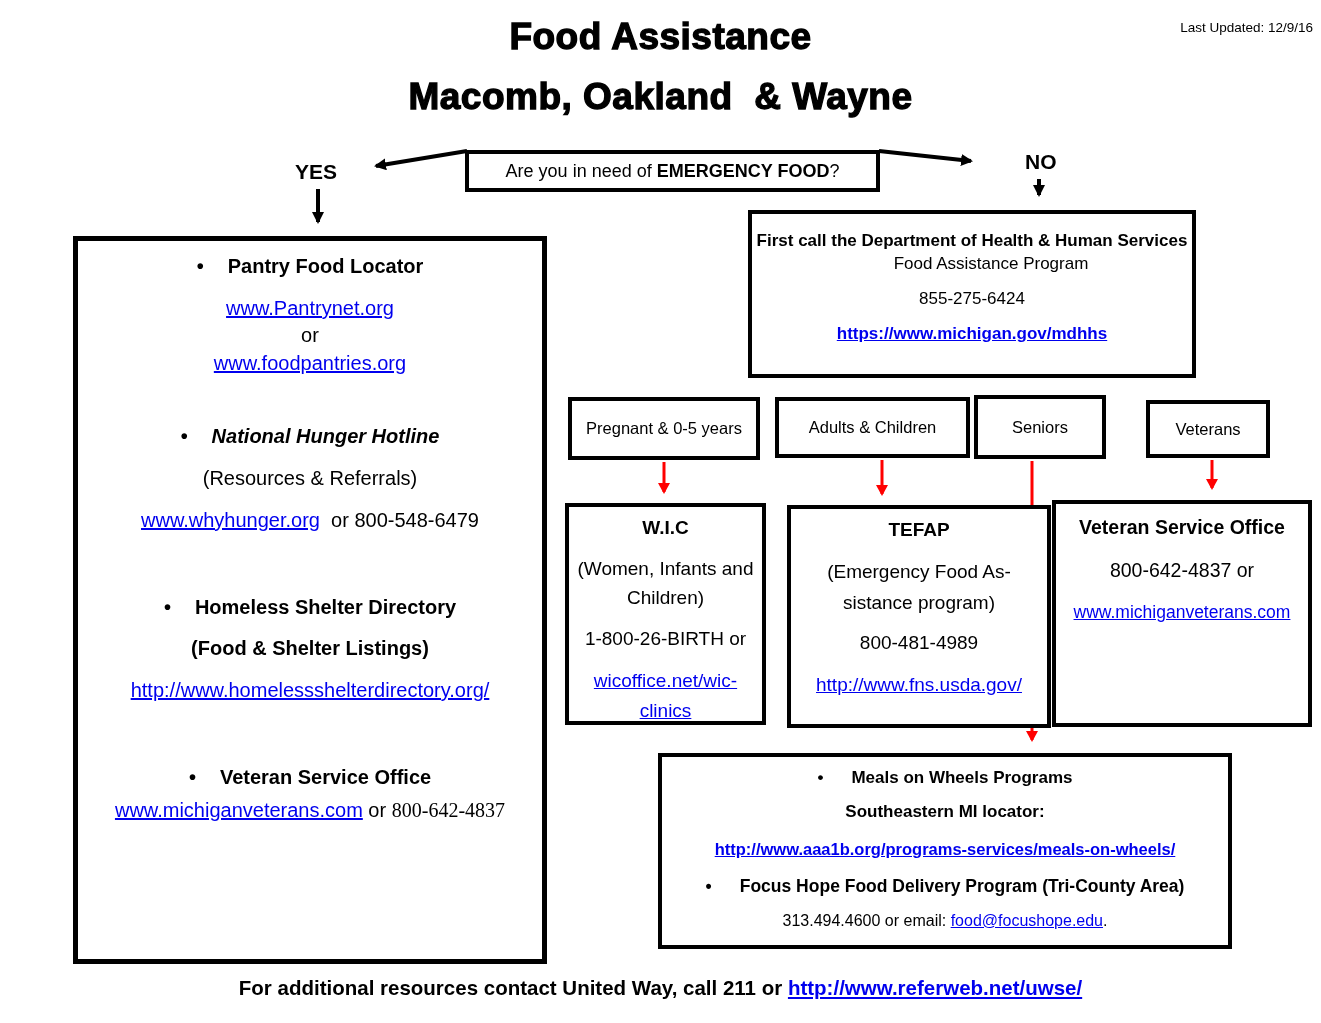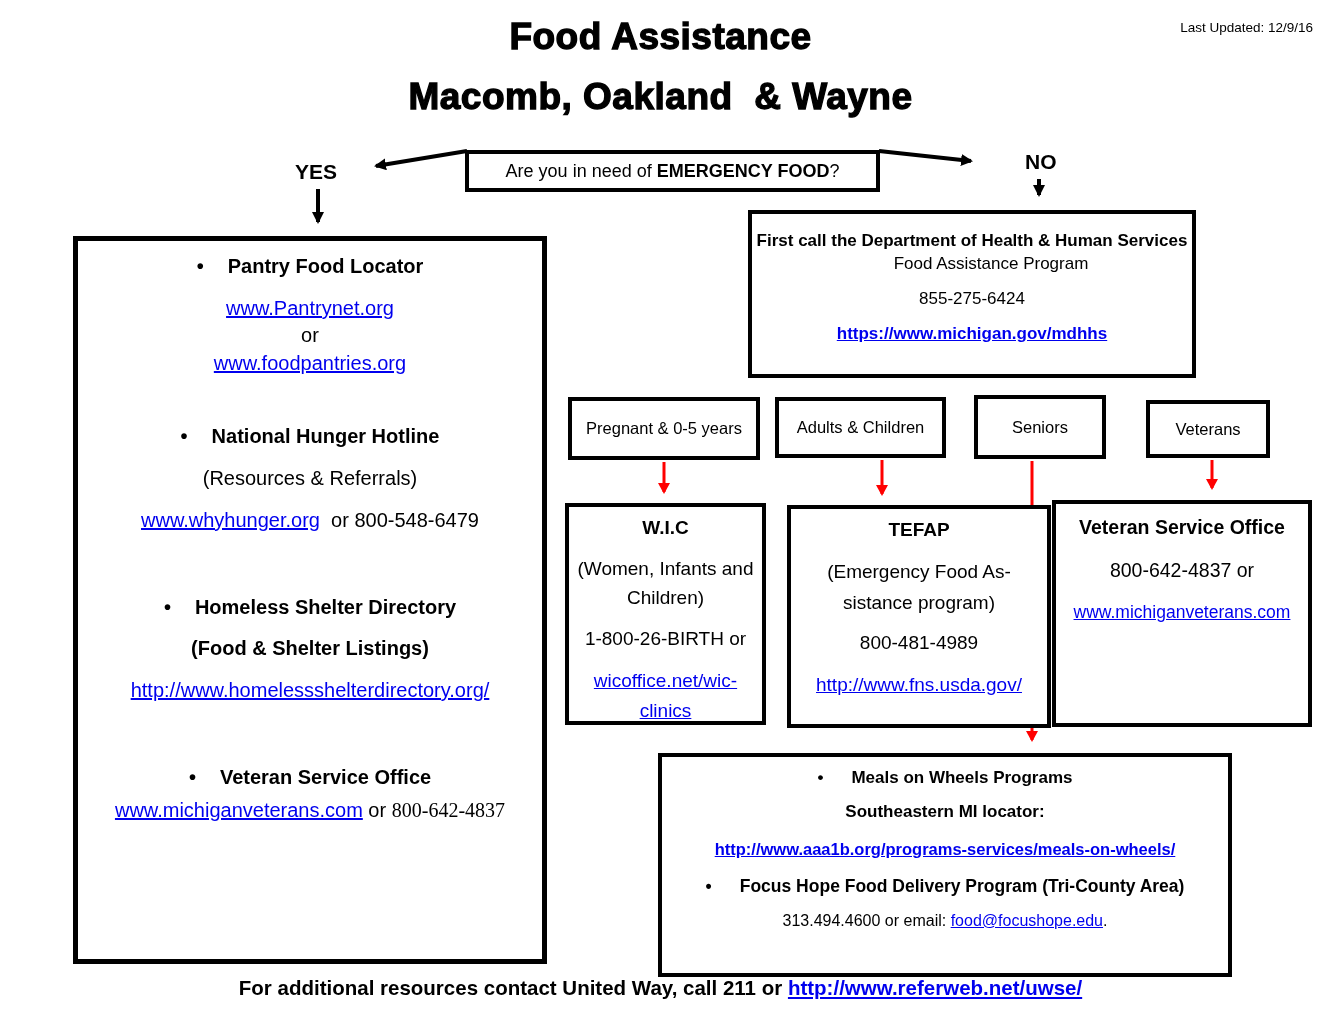--- a/index.html
+++ b/index.html
@@ -27,32 +27,32 @@
   
   #dhhs-box{left:748px;top:210px;width:448px;height:168px;font-size:17px;}
   #dhhs-box .line{line-height:23px;}
   
   #question-box{left:465px;top:150px;width:415px;height:42px;font-size:18px;
     display:flex;align-items:center;justify-content:center;}
   .yn-label{position:absolute;font-size:21px;font-weight:bold;}
   
   .cat{display:flex;align-items:center;justify-content:center;font-size:16.5px;}
   #cat-0{left:568px;top:397px;width:192px;height:63px;}
-  #cat-1{left:775px;top:397px;width:171px;height:61px;}
+  #cat-1{left:775px;top:397px;width:195px;height:61px;}
   #cat-2{left:974px;top:395px;width:132px;height:64px;}
   #cat-3{left:1146px;top:400px;width:124px;height:58px;}
   
   #wic-box{left:565px;top:503px;width:201px;height:222px;font-size:19px;}
   #wic-box .line{line-height:26px;}
   #tefap-box{left:787px;top:505px;width:264px;height:223px;font-size:19px;}
   #tefap-box .line{line-height:26px;}
   #vso-box{left:1052px;top:500px;width:260px;height:227px;font-size:19.5px;}
   #vso-box .line{line-height:26px;}
   
-  #meals-box{left:658px;top:753px;width:574px;height:224px;font-size:17px;}
+  #meals-box{left:658px;top:753px;width:574px;height:196px;font-size:17px;}
   #meals-box .line{line-height:24px;}
   #meals-box .bullet{margin-right:28px;}
   
   #footer{left:0;top:976px;width:1321px;text-align:center;font-size:20.5px;font-weight:bold;}
   #arrows{position:absolute;left:0;top:0;width:1321px;height:1023px;pointer-events:none;}
   #last-updated{right:8px;top:20px;font-size:13.5px;}
   #title{left:0;top:16px;font-size:37px;}
   #subtitle{left:0;top:76px;font-size:37px;}
   .serif{font-family:"Liberation Serif",serif;}
 </style>
@@ -89,21 +89,21 @@
   </div>
   <div class="yn-label" style="left:295px;top:160px;">YES</div>
   <div class="yn-label" style="left:1025px;top:150px;text-align:right;">NO</div>
 
   <div id="yes-box" class="box">
     <span class="line b" style="margin-top:12px;"><span class="bullet">•</span><span>Pantry Food Locator</span></span>
     <span class="line" style="margin-top:16px;"><a class="link">www.Pantrynet.org</a></span>
     <span class="line" style="margin-top:1px;">or</span>
     <span class="line" style="margin-top:2px;"><a class="link">www.foodpantries.org</a></span>
 
-    <span class="line b" style="margin-top:47px;"><span class="bullet">•</span><span>National Hunger Hotline</span></span>
+    <span class="line b" style="margin-top:47px;font-style:italic;"><span class="bullet">•</span><span>National Hunger Hotline</span></span>
     <span class="line" style="margin-top:16px;">(Resources &amp; Referrals)</span>
     <span class="line" style="margin-top:16px;"><a class="link">www.whyhunger.org</a><span class="pre">  or 800-548-6479</span></span>
 
     <span class="line b" style="margin-top:61px;"><span class="bullet">•</span><span>Homeless Shelter Directory</span></span>
     <span class="line b" style="margin-top:15px;">(Food &amp; Shelter Listings)</span>
     <span class="line" style="margin-top:16px;"><a class="link">http://www.homelessshelterdirectory.org/</a></span>
 
     <span class="line b" style="margin-top:61px;"><span class="bullet">•</span><span>Veteran Service Office</span></span>
     <span class="line" style="margin-top:7px;"><a class="link">www.michiganveterans.com</a><span class="pre"> or </span><span class="serif">800-642-4837</span></span>
   </div>

